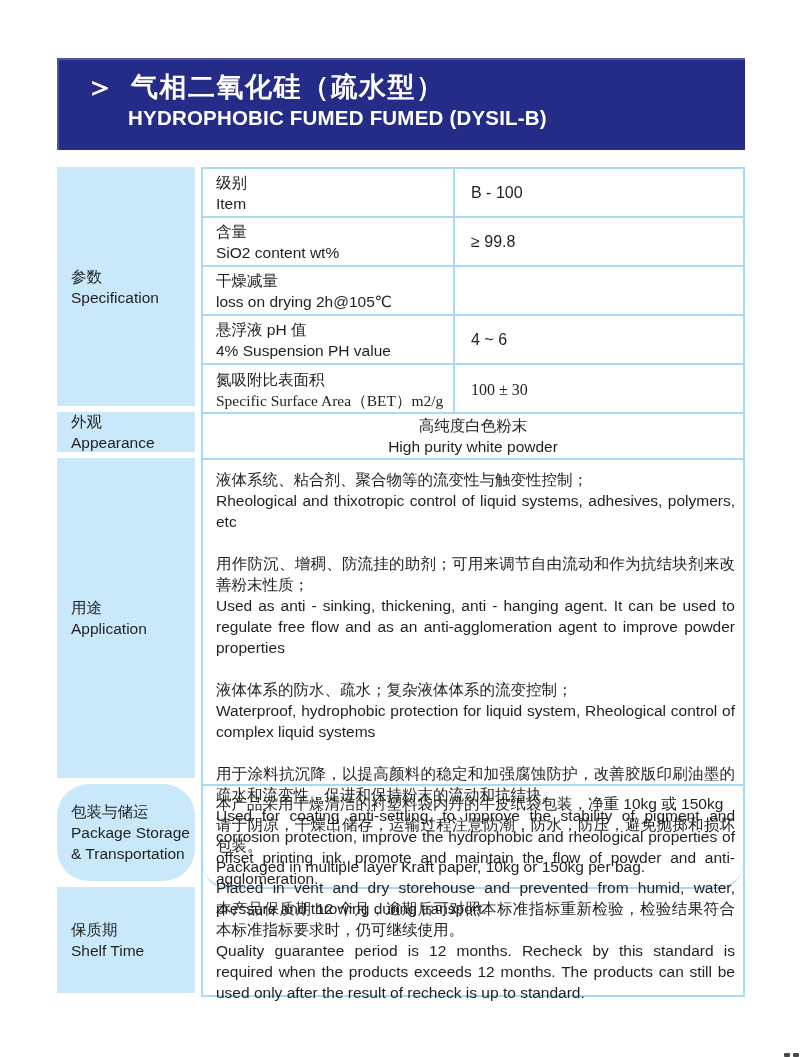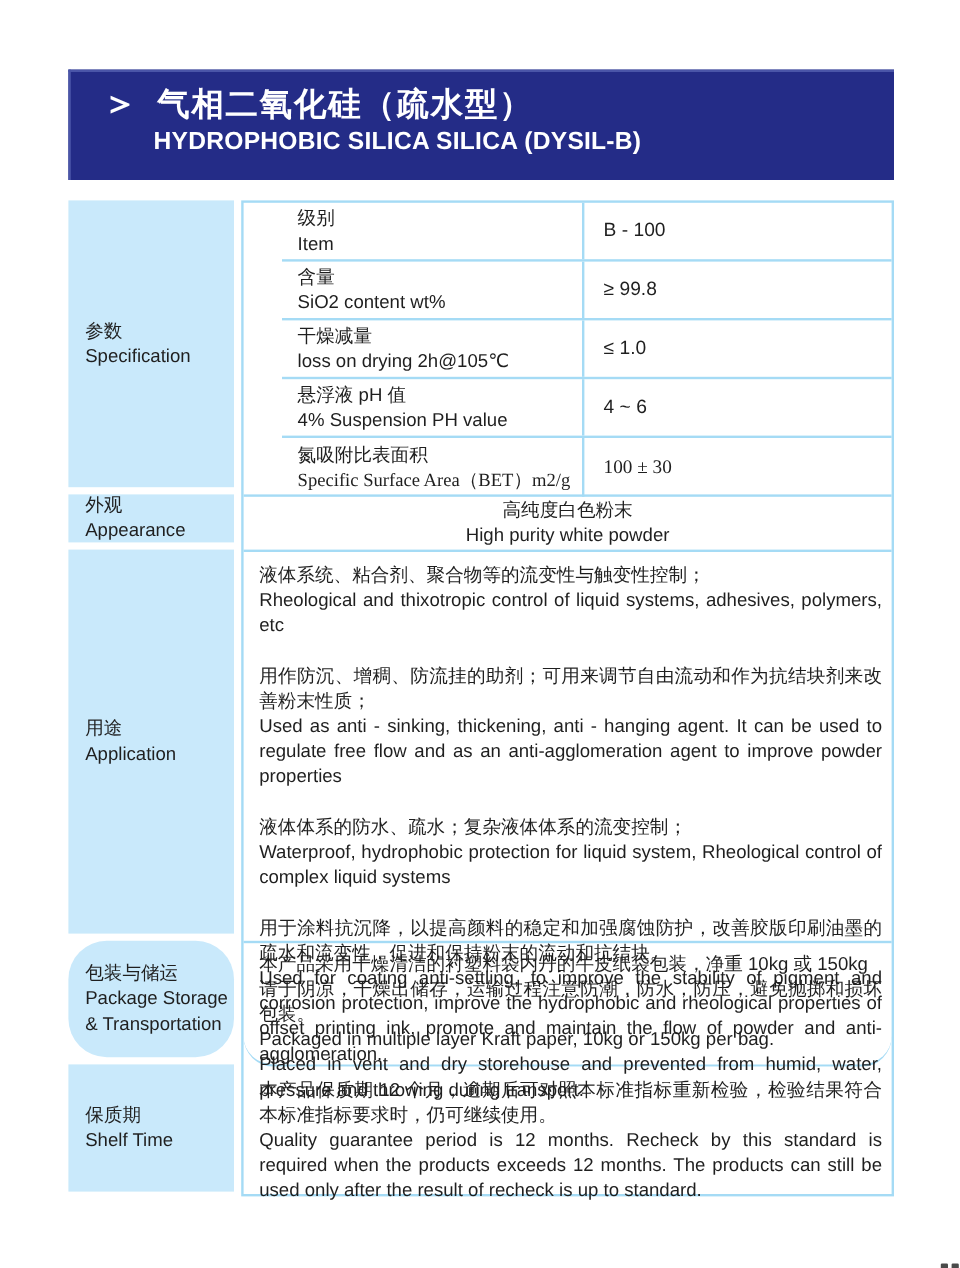--- a/index.html
+++ b/index.html
@@ -41,21 +41,21 @@
   .lb-spec        { height: 239px; margin-bottom: 6px; }
   .lb-appearance  { height: 40px;  margin-bottom: 6px; }
   .lb-application { height: 320px; margin-bottom: 6px; }
   .lb-package     { height: 97px;  margin-bottom: 6px; border-radius: 32px; }
   .lb-shelf       { height: 106px; }
 
   .content { flex: 1; border: 2px solid #a5dbf5; }
   .sec { border-bottom: 2px solid #a5dbf5; font-size: 15.5px; line-height: 21px; }
   .sec:last-child { border-bottom: none; }
 
-  .sec-spec { height: 245px; padding-left: 32px; }
+  .sec-spec { height: 245px; }
   .srow { height: 49px; display: flex; border-bottom: 2px solid #a5dbf5; }
   .srow:last-child { border-bottom: none; font-family: Liberation Serif, serif; }
   .sname {
     width: 252px; border-right: 2px solid #a5dbf5;
     display: flex; flex-direction: column; justify-content: center;
     padding-left: 13px; white-space: pre-line;
   }
   .sval { flex: 1; display: flex; align-items: center; padding-left: 16px; font-size: 16px; }
 
   .sec-appearance {
@@ -75,21 +75,21 @@
   .pagenum span { width: 6px; height: 4px; background: #4a4a4a; border-radius: 1px; }
 </style>
 </head>
 <body>
 
 <div class="banner">
   <div class="banner-line1">
     <span class="chev">＞</span>
     <h1 class="title-zh">气相二氧化硅（疏水型）</h1>
   </div>
-  <h2 class="title-en">HYDROPHOBIC SILICA SILICA (DYSIL-B)</h2>
+  <h2 class="title-en">HYDROPHOBIC FUMED FUMED (DYSIL-B)</h2>
 </div>
 
 <div class="table">
 
   <div class="labels">
     <div class="label lb-spec">参数
 Specification</div>
     <div class="label lb-appearance">外观
 Appearance</div>
     <div class="label lb-application">用途
@@ -110,21 +110,20 @@
         <div class="sval">B - 100</div>
       </div>
       <div class="srow">
         <div class="sname">含量
 SiO2 content  wt%</div>
         <div class="sval">≥ 99.8</div>
       </div>
       <div class="srow">
         <div class="sname">干燥减量
 loss on drying  2h@105℃</div>
-        <div class="sval">≤ 1.0</div>
       </div>
       <div class="srow">
         <div class="sname">悬浮液 pH 值
 4% Suspension PH value</div>
         <div class="sval">4 ~ 6</div>
       </div>
       <div class="srow">
         <div class="sname">氮吸附比表面积
 Specific Surface Area（BET）m2/g</div>
         <div class="sval">100 ± 30</div>

